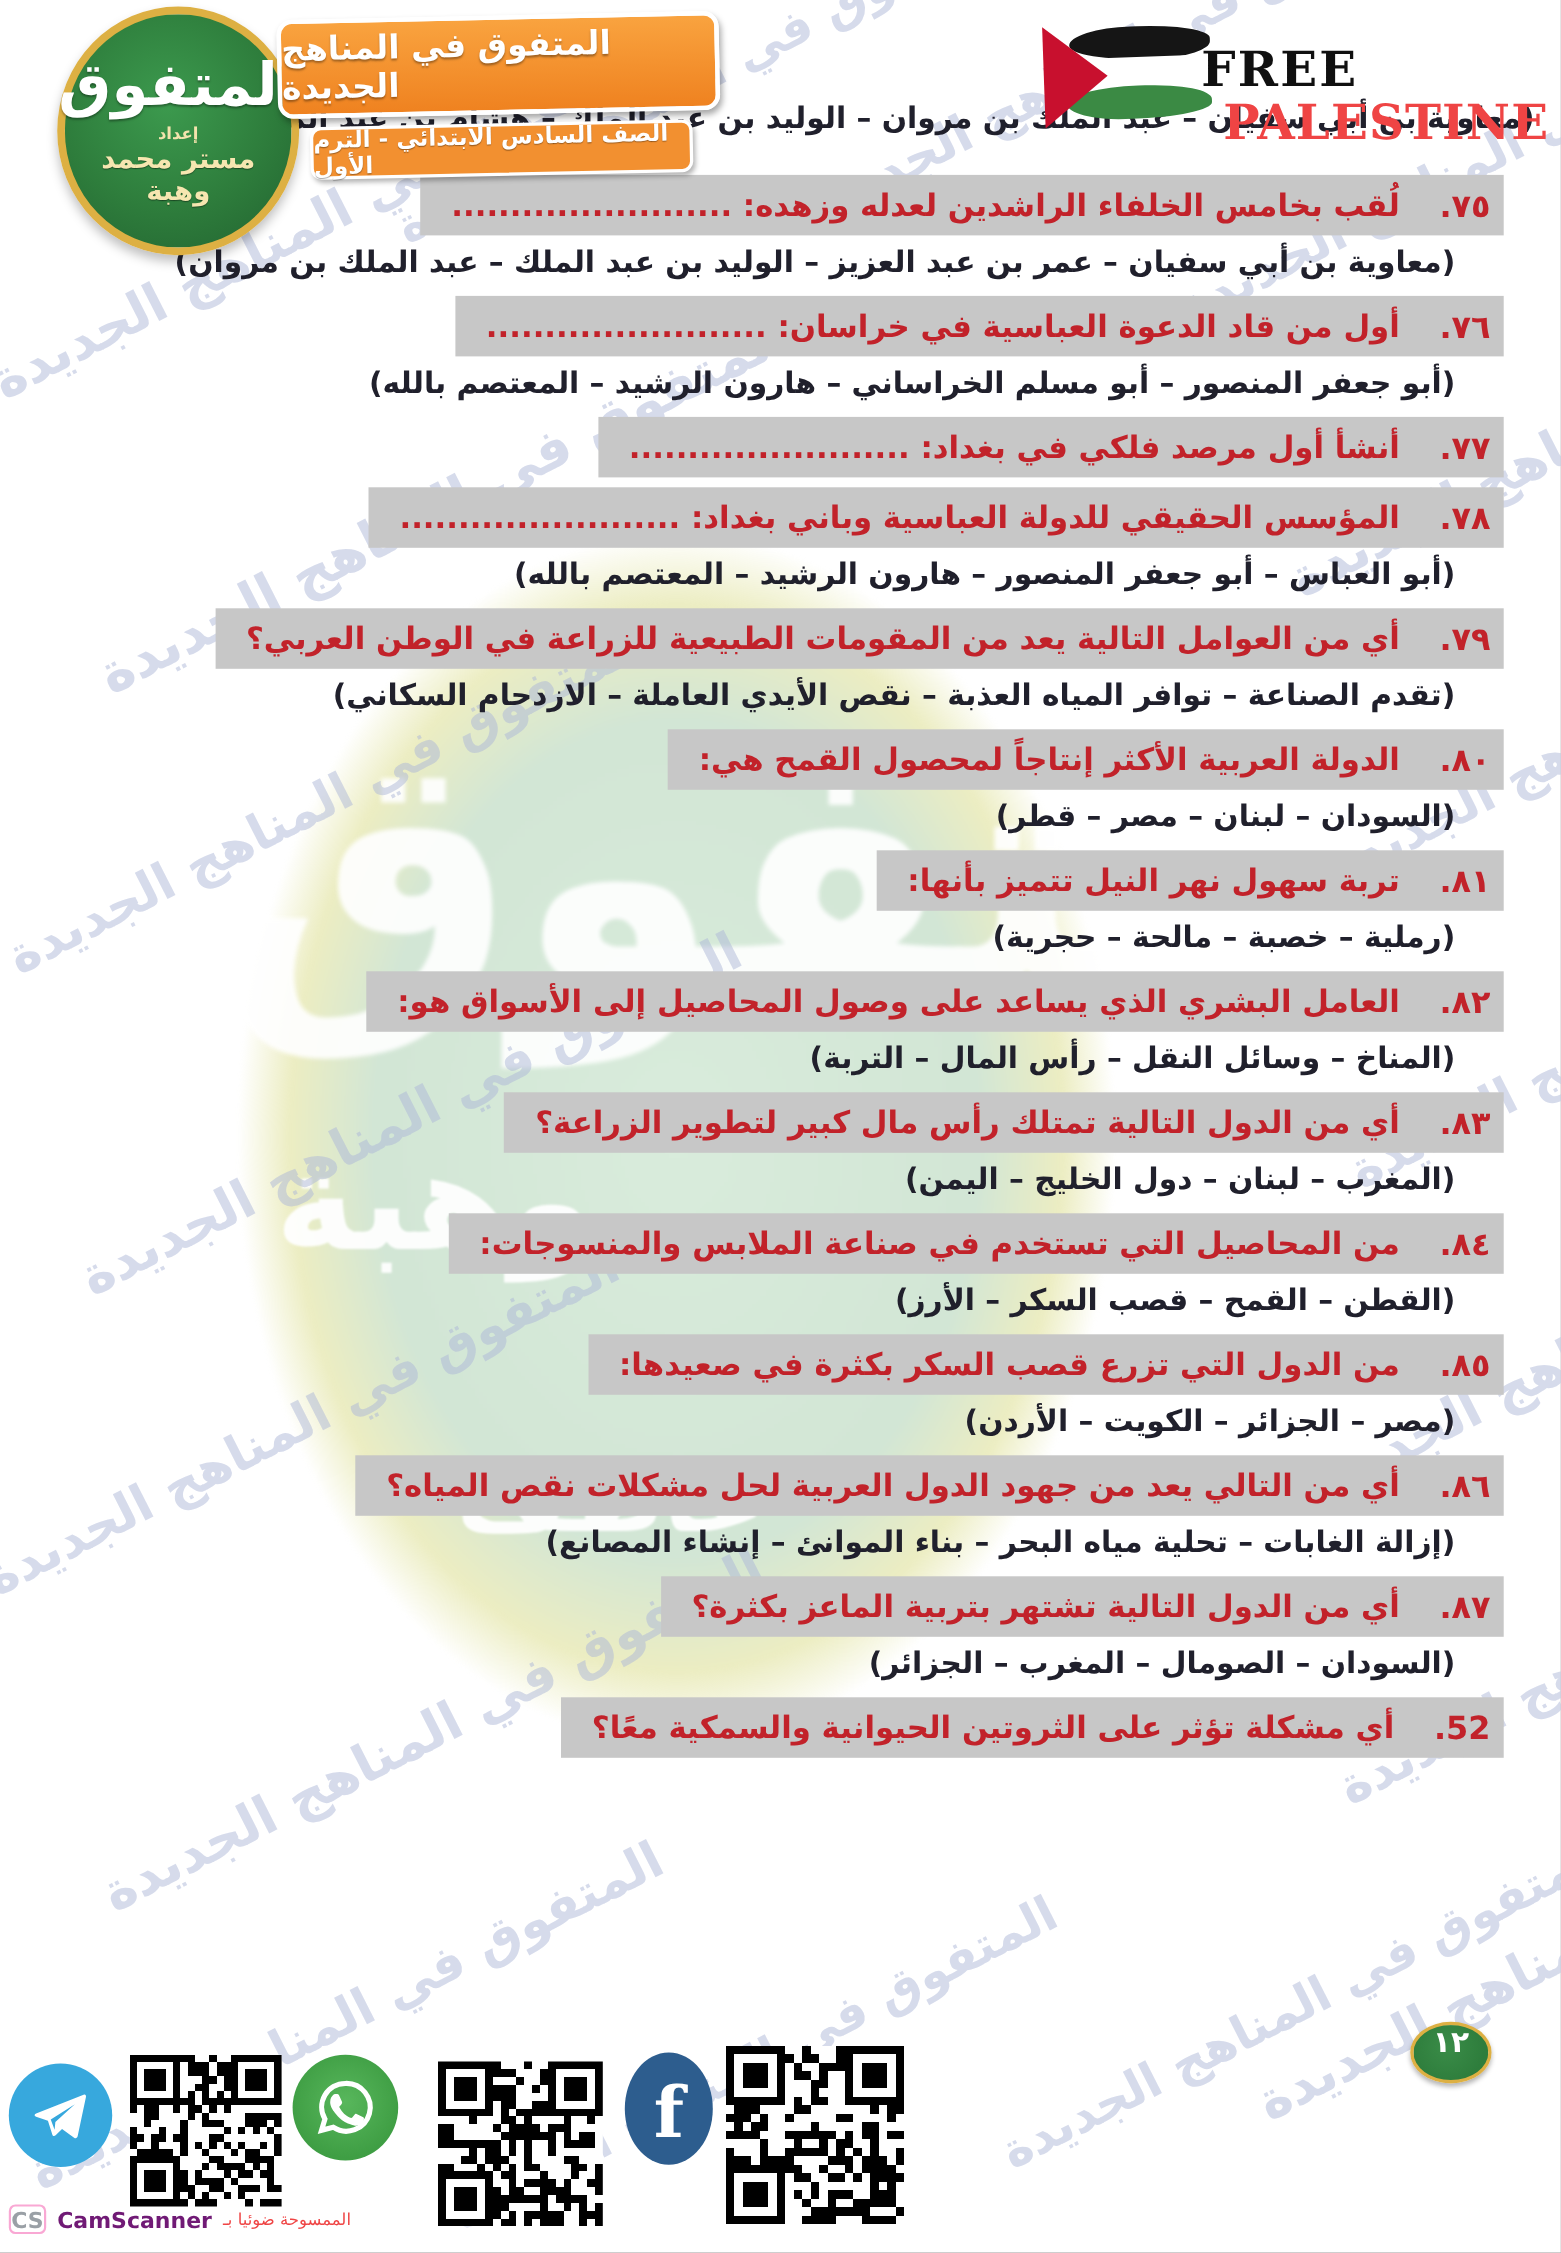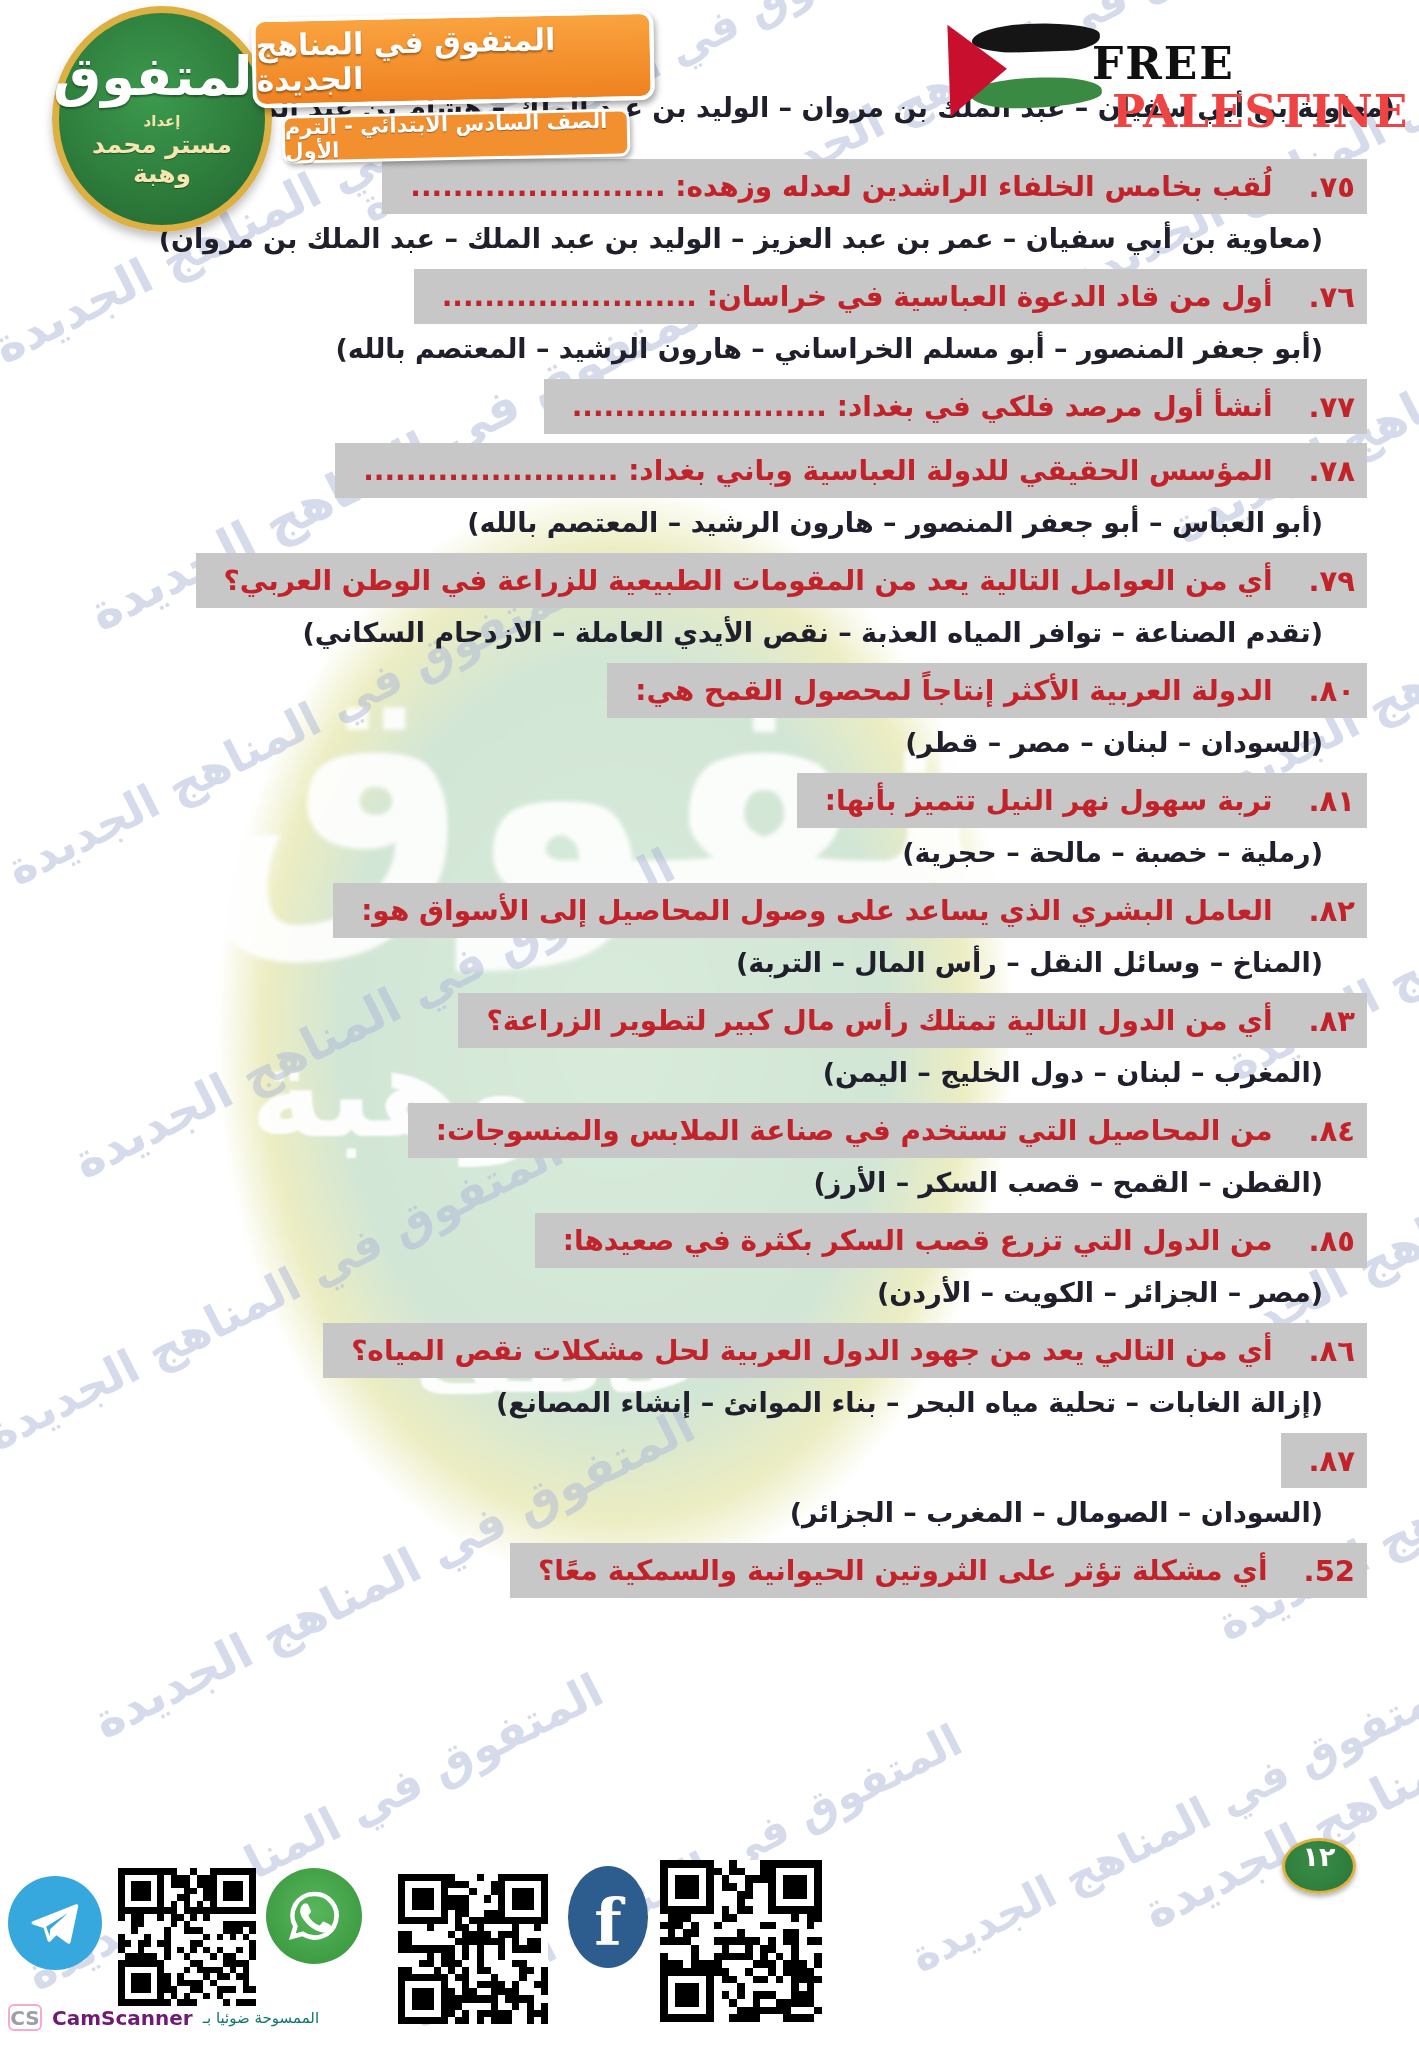--- a/index.html
+++ b/index.html
@@ -72,21 +72,21 @@
   .qr2{left:398px;top:1874px;width:150px;height:150px;}
   .qr3{left:660px;top:1860px;width:162px;height:162px;}
   .badge{position:absolute;left:1282px;top:1838px;width:74px;height:56px;border-radius:50%;
     background:radial-gradient(circle at 45% 40%,#3a8c48,#2e7d3c 70%);border:3px solid var(--ring-gold);
     box-shadow:0 3px 5px rgba(0,0,0,.3);display:flex;align-items:flex-start;justify-content:center;z-index:4;}
   .badge span{color:#fff;font-size:27px;font-weight:bold;}
   .cams{position:absolute;left:8px;top:2004px;display:flex;align-items:center;gap:10px;z-index:4;}
   .cs-box{width:34px;height:27px;border:2px solid #f9a8d4;border-radius:6px;color:#9aa0a6;font-weight:bold;
     font-size:20px;display:flex;align-items:center;justify-content:center;}
   .cs-label{color:#701a75;font-size:20px;font-weight:bold;}
-  .cs-note{color:#0f766e;font-size:15px;}
+  .cs-note{color:#ef4444;font-size:15px;}
 </style>
 </head>
 <body>
 
 <div class="page">
 
   <div class="wm-layer">
     <div class="wm-circle"></div>
     <div class="wm-big">المتفوق</div>
     <div class="wm-word1">وهبة</div>
@@ -227,20 +227,21 @@
       <div class="qstrip">
         <span class="qnum">٨٦.</span>
         <span class="qtext">أي من التالي يعد من جهود الدول العربية لحل مشكلات نقص المياه؟</span>
       </div>
       <div class="opts">(إزالة الغابات – تحلية مياه البحر – بناء الموانئ – إنشاء المصانع)</div>
     </div>
 
     <div class="qa">
       <div class="qstrip">
         <span class="qnum">٨٧.</span>
+        <span class="qtext">أي من الدول التالية تشتهر بتربية الماعز بكثرة؟</span>
       </div>
       <div class="opts">(السودان – الصومال – المغرب – الجزائر)</div>
     </div>
 
     <div class="qa">
       <div class="qstrip">
         <span class="qnum">52.</span>
         <span class="qtext">أي مشكلة تؤثر على الثروتين الحيوانية والسمكية معًا؟</span>
       </div>
 

